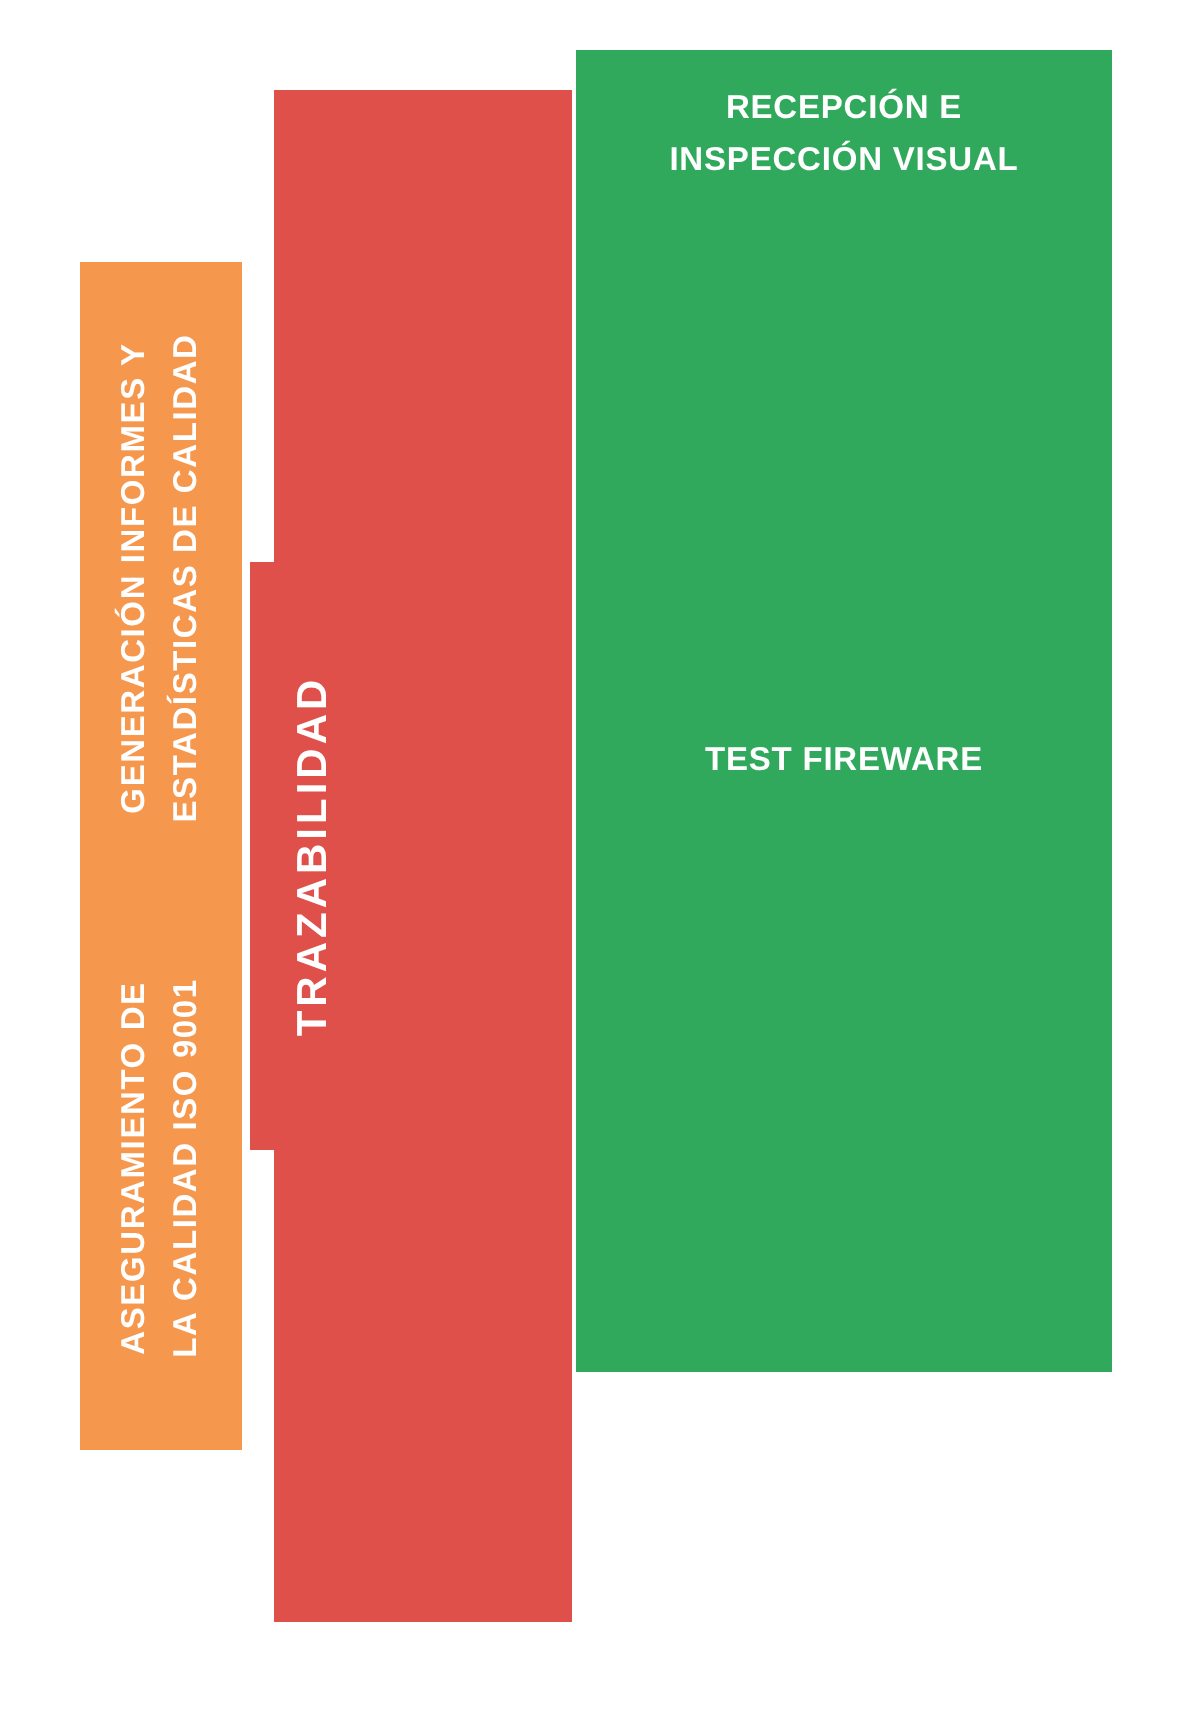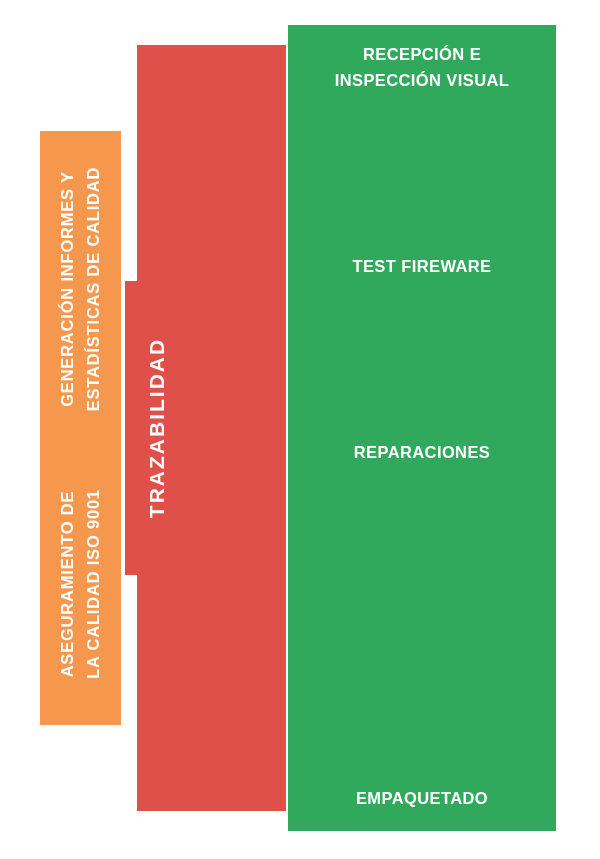--- a/index.html
+++ b/index.html
@@ -67,21 +67,21 @@
   .red-text{
     left:138px; top:526px;
     width:196px; height:38px;
     font-size:21px;
     letter-spacing:2px;
   }
   
   .green-bar{
     position:absolute;
     left:288px; top:25px;
-    width:268px; height:806px;
+    width:268px; height:661px;
     background:var(--color-green);
     display:flex;
     flex-direction:column;
     justify-content:space-between;
     padding:16px 8px 20px 8px;
   }
   .step{
     text-align:center;
     color:#ffffff;
   }
@@ -123,29 +123,23 @@
     <div class="step">
       <span class="step-label">RECEPCIÓN E
 INSPECCIÓN VISUAL</span>
     </div>
 
 
     <div class="step">
       <span class="step-label">TEST FIREWARE</span>
     </div>
 
-    <div class="step">
-      <span class="step-label">REPARACIONES</span>
-    </div>
 
 
 
     <div class="step">
     </div>
 
-    <div class="step">
-      <span class="step-label">EMPAQUETADO</span>
-    </div>
 
 
 
   </div>
 </div>
 
 </body></html>

